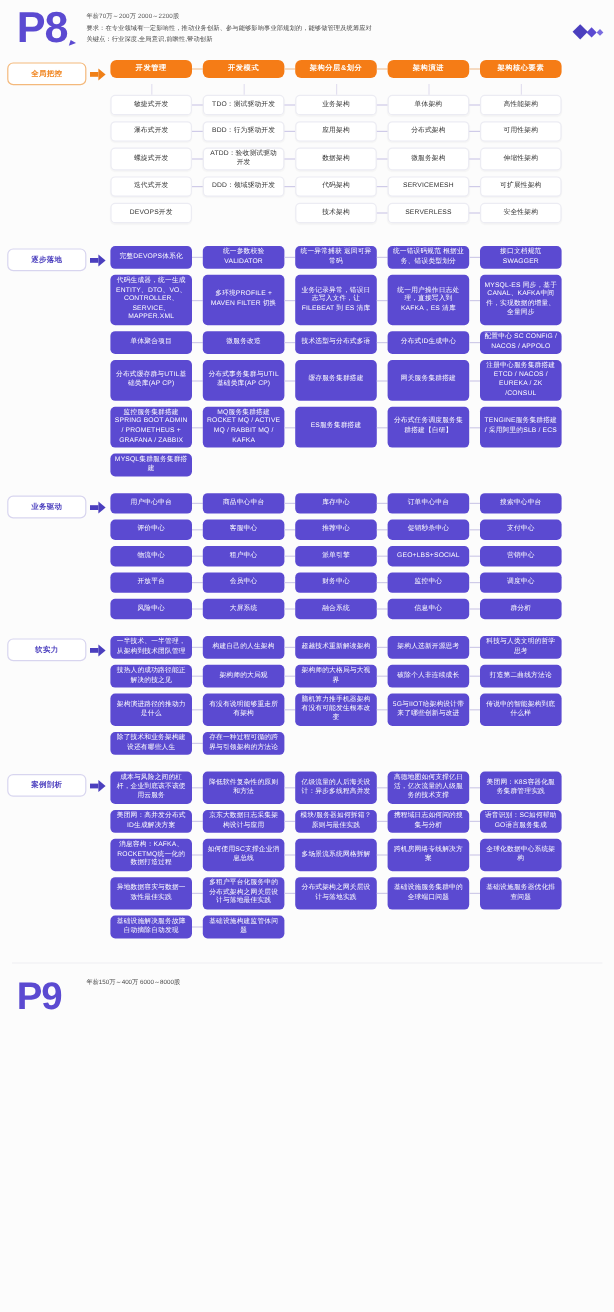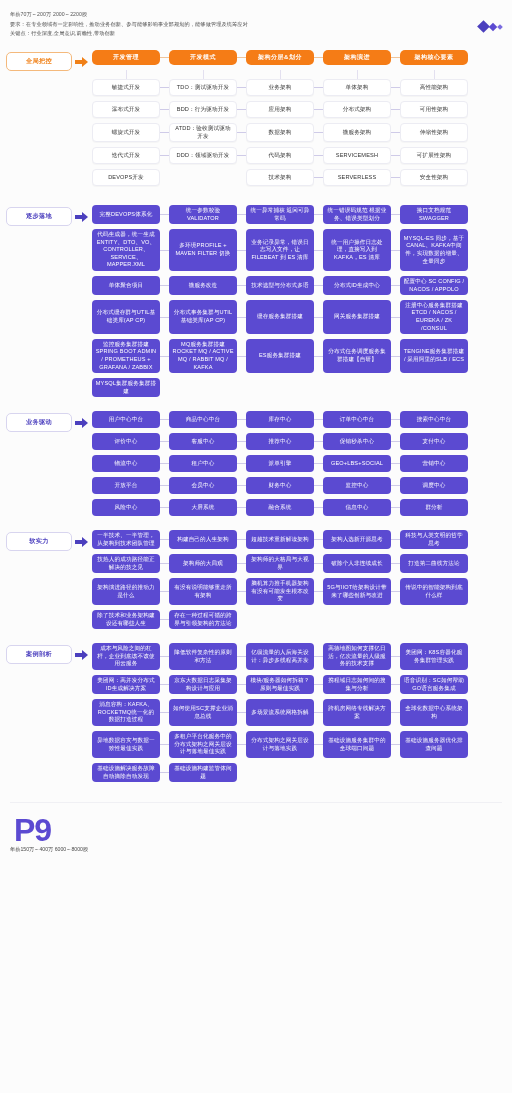--- a/index.html
+++ b/index.html
@@ -79,32 +79,36 @@
 
   
   .stem-row{ display:flex; height:9px; }
   .stem{ display:flex; justify-content:center; }
   .stem i{ width:1px; height:9px; background:#e3e0f0; display:block; }
 
   .sec-gap{ height:9px; }
   .sec-gap.big{ height:14px; }
 
   
-  .footer{ padding:12px 10px 0 10px; display:flex;flex-direction:column; }
+  .footer{ padding:12px 10px 0 10px; display:flex; }
   .p9-logo{ font-size:32px; font-weight:bold; color:#5b4ad1; width:62px;
             line-height:30px; letter-spacing:-1px; padding-left:4px;}
   .footer .line{ font-size:5.2px; color:#4a4a4a; line-height:9px; }
   .divider{ height:1px; background:#f0f0f4; margin:6px 10px 0 10px; }
 </style>
 </head>
 <body>
 
 <div class="page">
 
   <div class="header">
+    <div class="p8-logo">
+      <span>P8</span>
+      <span class="mouse"></span>
+    </div>
     <div class="head-text">
       <div class="line salary">年薪70万～200万 2000～2200股</div>
       <div class="line">要求：在专业领域有一定影响性，推动业务创新、参与能够影响事业部规划的，能够做管理及统筹应对</div>
       <div class="line">关键点：行业深度,全局意识,前瞻性,带动创新</div>
     </div>
     <div class="diamonds">
       <span class="dia"></span>
       <span class="dia m"></span>
       <span class="dia s"></span>
     </div>

